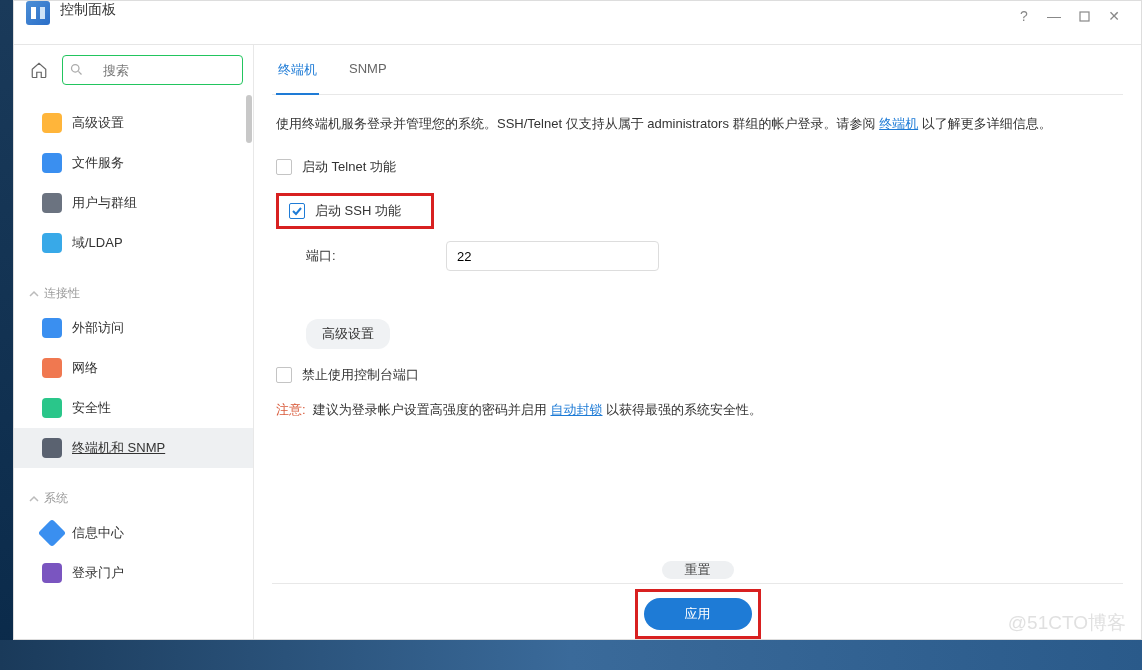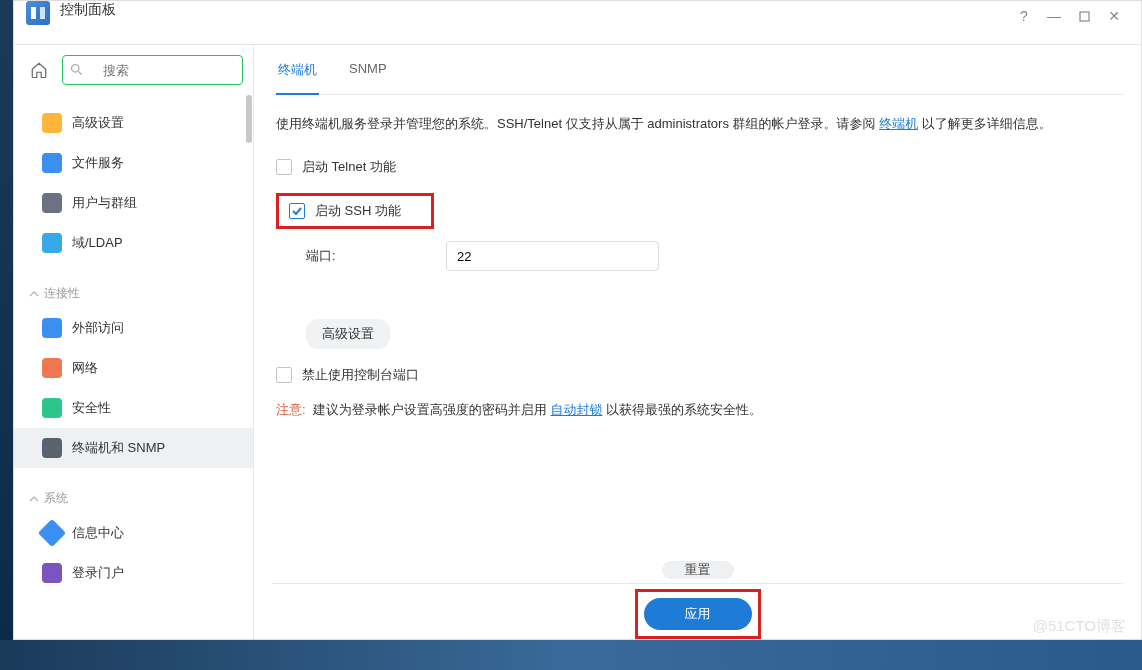--- a/index.html
+++ b/index.html
@@ -17,21 +17,21 @@
 .sidebar { width: 240px; border-right: 1px solid #e8e8e8; display: flex; flex-direction: column; position: relative; }
 .sb-top { display: flex; align-items: center; padding: 10px; gap: 8px; }
 .home-btn { width: 30px; height: 30px; display: flex; align-items: center; justify-content: center; border-radius: 4px; cursor: pointer; }
 .search-wrap { flex: 1; position: relative; }
 .search-input { width: 100%; height: 30px; border: 1px solid #22c55e; border-radius: 4px; padding: 0 8px 0 40px; font-size: 13px; outline: none; }
 .search-icon { position: absolute; left: 7px; top: 7px; color: #aaa; }
 .sb-section { padding: 8px 0; }
 .sb-header { display: flex; align-items: center; padding: 6px 14px; color: #9a9a9a; font-size: 12px; cursor: pointer; gap: 4px; }
 .sb-header svg { color: #bbb; }
 .sb-item { display: flex; align-items: center; padding: 10px 16px 10px 28px; cursor: pointer; gap: 10px; color: #333; }
-.sb-item.active { background: #eef0f2; }
+.sb-item.active { background: #eef0f2; text-decoration: underline; }
 .sb-ico { width: 20px; height: 20px; border-radius: 4px; display: flex; align-items: center; justify-content: center; flex-shrink: 0; }
 .ico-folder { background: #ffb53a; }
 .ico-file { background: #3a8ff0; }
 .ico-user { background: #6b7380; }
 .ico-ldap { background: #38a9e8; }
 .ico-ext { background: #3a8ff0; }
 .ico-net { background: #f07850; }
 .ico-sec { background: #2ac68a; }
 .ico-term { background: #5a6270; }
 .ico-info { background: #3a8ff0; transform: rotate(45deg); border-radius: 3px; }
@@ -55,21 +55,21 @@
 .adv-btn { height: 30px; padding: 0 16px; background: #f0f2f4; border: none; border-radius: 12px; cursor: pointer; font-size: 13px; color: #333; margin-top: 36px; }
 .note { margin-top: 12px; }
 .note-lbl { color: #d85a3a; }
 .red-box-ssh { border: 3px solid #d82020; padding: 6px 10px; display: inline-flex; align-items: center; }
 .footer { height: 56px; border-top: 1px solid #e8e8e8; display: flex; align-items: center; justify-content: flex-end; padding: 0 14px; gap: 10px; flex-direction: column; }
 .btn { height: 32px; min-width: 72px; border-radius: 16px; border: none; cursor: pointer; font-size: 13px; padding: 0 18px; }
 .btn-reset { background: #eef0f2; color: #444; }
 .btn-apply { background: #1e7bd6; color: #fff; min-width: 108px; }
 .red-box-apply { border: 3px solid #d82020; padding: 6px; display: inline-flex; }
 .bottom-strip { position: absolute; left: 0; right: 0; bottom: 0; height: 30px; background: linear-gradient(90deg,#1a3a5a,#3a6a9a,#2a5a8a); }
-.watermark { position: absolute; right: 16px; bottom: 34px; color: #ccc; font-size: 15px; opacity: .6; }
+.watermark { position: absolute; right: 16px; bottom: 34px; color: #ccc; font-size: 19px; opacity: .6; }
 </style>
 </head>
 <body>
 
 <div class="left-edge"></div>
 <div class="bottom-strip"></div>
 
 <div class="window">
   <div class="titlebar">
     <div class="titlebar-icon"></div>

